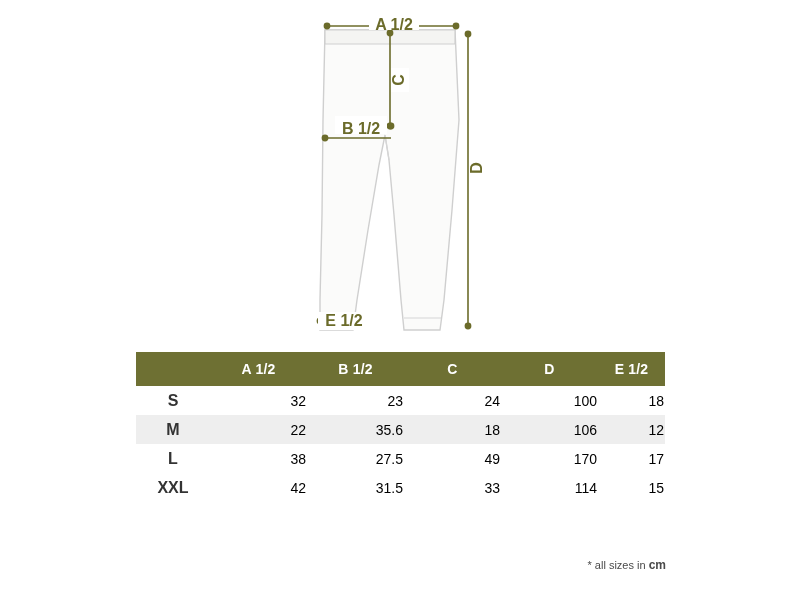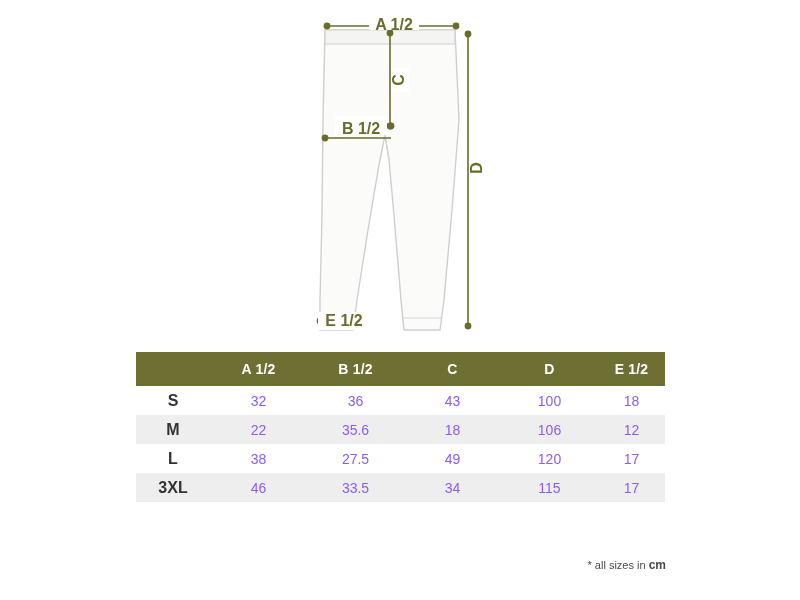--- a/index.html
+++ b/index.html
@@ -54,22 +54,22 @@
     color: #ffffff;
     font-size: 14px;
     font-weight: bold;
     height: 32px;
     text-align: center;
     letter-spacing: 0.2px;
   }
   #size-table tbody td {
     height: 27px;
     font-size: 14px;
-    color: #8b5cf6;
-    text-align: center;
+    color: #000000;
+    text-align: right;
     vertical-align: middle;
   }
   #size-table tbody tr.odd td {
     background: #ffffff;
   }
   #size-table tbody tr.even td {
     background: #eeeeee;
   }
   #size-table tbody td.size-cell {
     font-weight: bold;
@@ -216,48 +216,48 @@
         <th>B 1/2</th>
         <th>C</th>
         <th>D</th>
         <th>E 1/2</th>
       </tr>
     </thead>
     <tbody>
       <tr class="odd">
         <td class="size-cell">S</td>
         <td>32</td>
-        <td>36</td>
-        <td>43</td>
+        <td>23</td>
+        <td>24</td>
         <td>100</td>
         <td>18</td>
       </tr>
       <tr class="even">
         <td class="size-cell">M</td>
         <td>22</td>
         <td>35.6</td>
         <td>18</td>
         <td>106</td>
         <td>12</td>
       </tr>
       <tr class="odd">
         <td class="size-cell">L</td>
         <td>38</td>
         <td>27.5</td>
         <td>49</td>
-        <td>120</td>
+        <td>170</td>
         <td>17</td>
       </tr>
-      <tr class="even">
-        <td class="size-cell">3XL</td>
-        <td>46</td>
-        <td>33.5</td>
-        <td>34</td>
-        <td>115</td>
-        <td>17</td>
+      <tr class="odd">
+        <td class="size-cell">XXL</td>
+        <td>42</td>
+        <td>31.5</td>
+        <td>33</td>
+        <td>114</td>
+        <td>15</td>
       </tr>
     </tbody>
   </table>
 
   <div id="footnote">
     <span>* all sizes in </span><span class="unit">cm</span>
   </div>
 
 </div>
 

